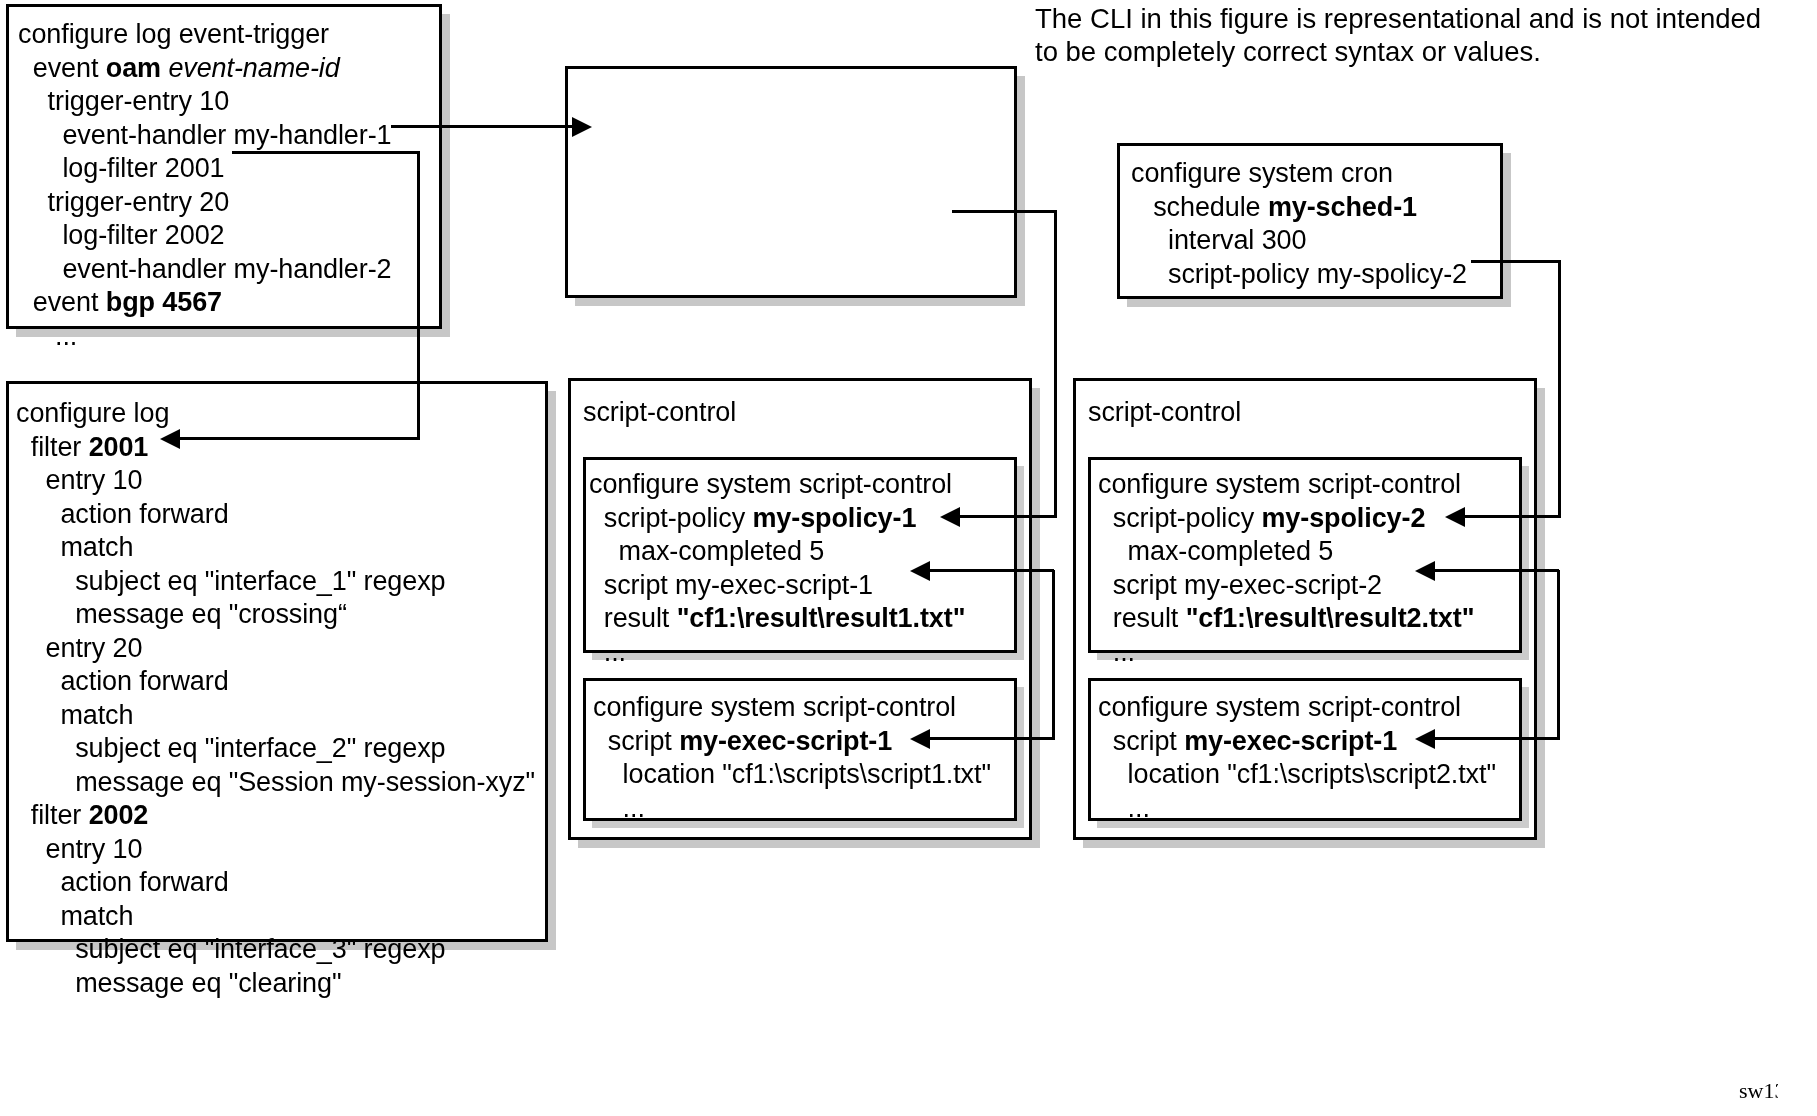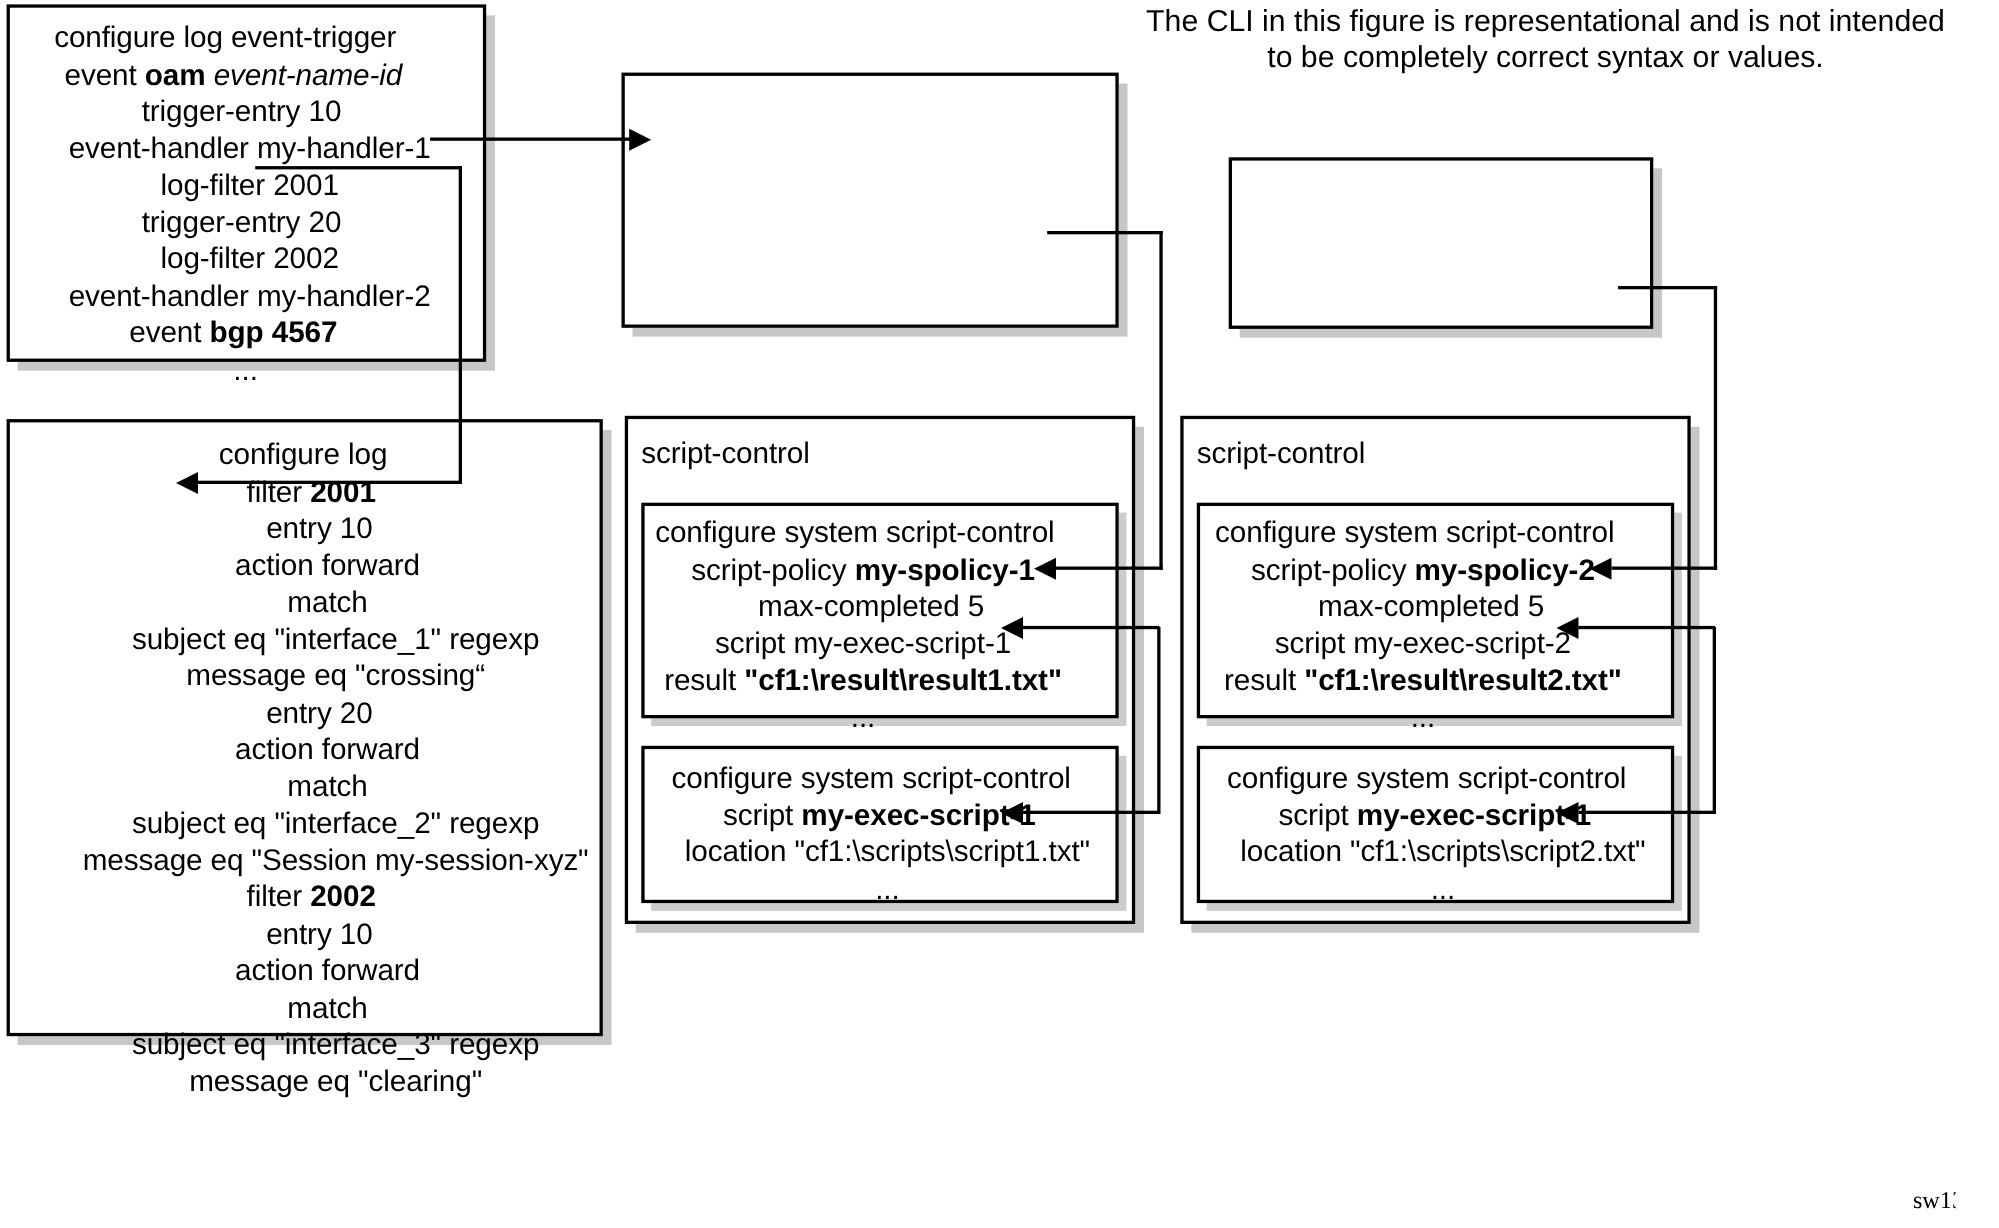--- a/index.html
+++ b/index.html
@@ -7,21 +7,20 @@
     font-family:"Liberation Sans", sans-serif;
     color:#000000;
     -webkit-font-smoothing:antialiased;
   }
   #canvas{
     position:relative;
     width:1778px;
     height:1116px;
     overflow:hidden;
     background:#ffffff;
-    text-align:center;
   }
 
   
   .box{
     position:absolute;
     box-sizing:border-box;
     background:#ffffff;
     border:3px solid #000000;
     box-shadow:9px 9px 0 -1px rgba(0,0,0,0.22);
     z-index:5;
@@ -88,20 +87,24 @@
 <span>      log-filter 2002</span>
 <span>      event-handler my-handler-2</span>
 <span>  event </span><b>bgp 4567</b>
 <span>     ...</span></div>
 
   <div class="box" style="left:565px; top:66px; width:452px; height:232px;"></div>
 
   <div class="note" style="left:1035px; top:2px; width:740px;">The CLI in this figure is representational and is not intended to be completely correct syntax or values.</div>
 
   <div class="box" style="left:1117px; top:143px; width:386px; height:156px;"></div>
+  <div class="cli" style="left:1131px; top:157px;"><span>configure system cron</span>
+<span>   schedule </span><b>my-sched-1</b>
+<span>     interval 300</span>
+<span>     script-policy my-spolicy-2</span></div>
 
   <div class="box" style="left:6px; top:381px; width:542px; height:561px;"></div>
   <div class="cli" style="left:16px; top:397px;"><span>configure log</span>
 <span>  filter </span><b>2001</b>
 <span>    entry 10</span>
 <span>      action forward</span>
 <span>      match</span>
 <span>        subject eq "interface_1" regexp</span>
 <span>        message eq "crossing“</span>
 <span>    entry 20</span>

